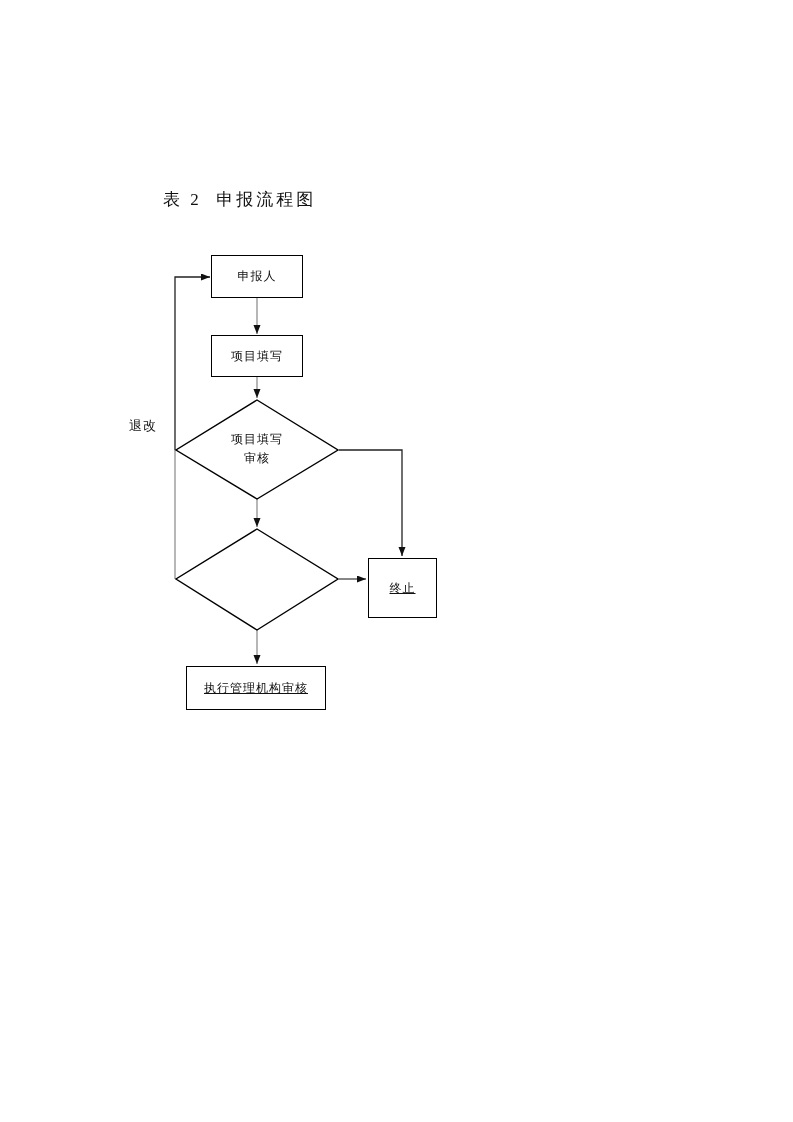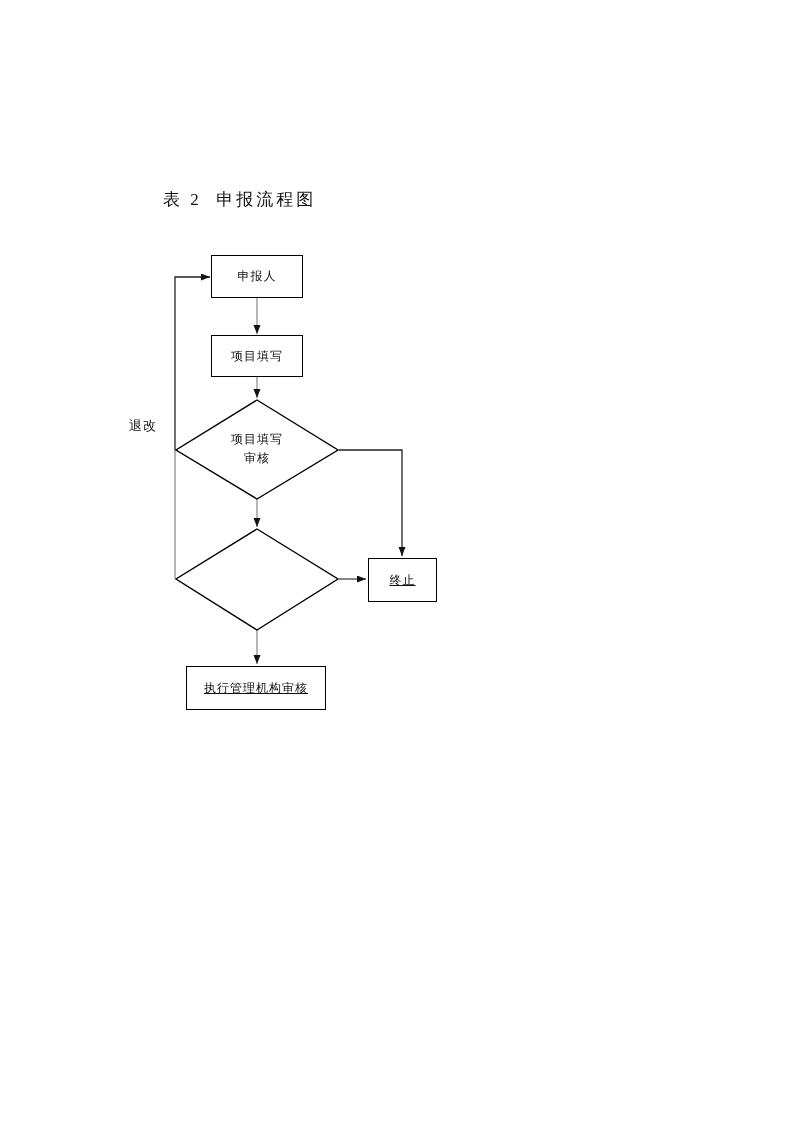--- a/index.html
+++ b/index.html
@@ -42,21 +42,21 @@
     display: flex;
     align-items: center;
     justify-content: center;
     font-size: 12px;
     color: #111111;
     z-index: 2;
     letter-spacing: 1px;
   }
   #node-applicant   { left: 211px; top: 255px; width: 92px;  height: 43px; }
   #node-project     { left: 211px; top: 335px; width: 92px;  height: 42px; }
-  #node-terminate   { left: 368px; top: 558px; width: 69px;  height: 44px; text-decoration: underline; }
+  #node-terminate   { left: 368px; top: 558px; width: 69px;  height: 60px; text-decoration: underline; }
   #node-exec        { left: 186px; top: 666px; width: 140px; height: 44px; text-decoration: underline; }
   .diamond-text {
     position: absolute;
     left: 176px;
     width: 162px;
     text-align: center;
     font-size: 12px;
     line-height: 19px;
     color: #111111;
     z-index: 2;

